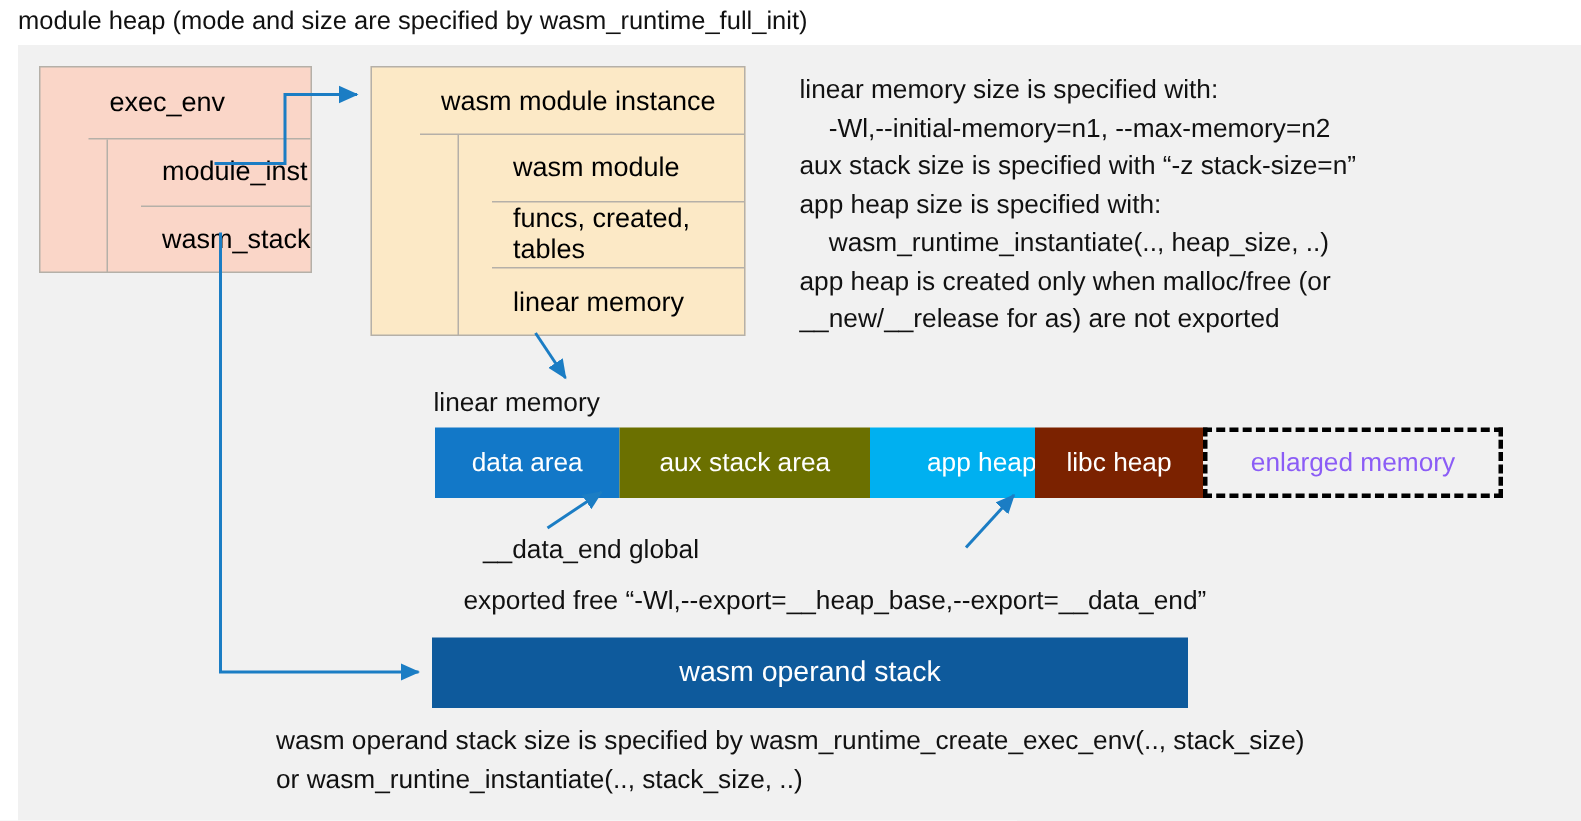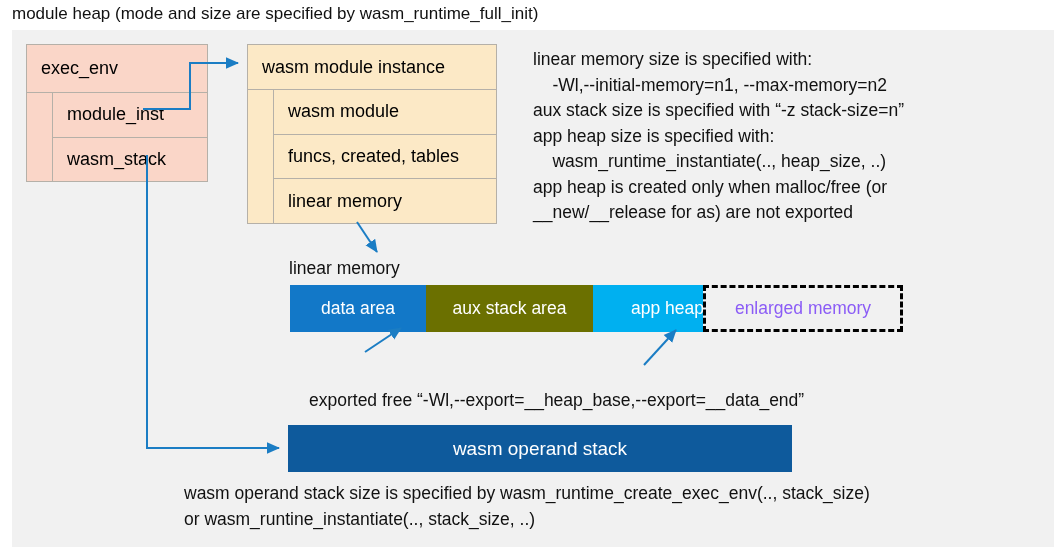--- a/index.html
+++ b/index.html
@@ -21,30 +21,30 @@
   }
 
   
   .canvas{
     position:absolute;left:12px;top:30px;
     width:1042px;height:517px;
     background:#f1f1f1;
   }
 
   
-  .box{position:absolute;box-sizing:border-box;}
+  .box{position:absolute;box-sizing:border-box;padding-left:32px;}
   .struct{border:1px solid #b5b0a8;}
   .struct .hdr{
     box-sizing:border-box;
     display:flex;align-items:center;
     padding-left:14px;
     font-size:18px;
     border-bottom:1px solid #b5b0a8;
   }
-  .struct .rowwrap{display:flex;}
+  .struct .rowwrap{display:flex;gap:22px;}
   .struct .gutter{box-sizing:border-box;border-right:1px solid #b5b0a8;}
   .struct .rows{flex:1;}
   .struct .row{
     box-sizing:border-box;
     display:flex;align-items:center;
     padding-left:14px;
     font-size:18px;
     border-bottom:1px solid #b5b0a8;
   }
   .struct .row:last-child{border-bottom:none;}
@@ -152,26 +152,28 @@
     <div class="notes">linear memory size is specified with:
     -Wl,--initial-memory=n1, --max-memory=n2
 aux stack size is specified with “-z stack-size=n”
 app heap size is specified with:
     wasm_runtime_instantiate(.., heap_size, ..)
 app heap is created only when malloc/free (or
 __new/__release for as) are not exported</div>
 
     <div class="lm-caption">linear memory</div>
     <div id="mem-bar">
-        <div class="seg" style="width: 136px; background: rgb(18, 120, 200);">data area</div>
+        <div class="seg" style="width: 123px; background: rgb(18, 120, 200);">data area</div>
         <div class="seg" style="width: 167px; background: rgb(107, 112, 0);">aux stack area</div>
         <div class="seg" style="width: 110px; background: rgb(0, 176, 240); padding-left: 39px;">app heap</div>
+        <div class="seg" style="width: 112px; background: rgb(123, 34, 0);">libc heap</div>
         <div class="seg enlarged" style="width: 200px;">enlarged memory</div>
       </div>
 
+    <div class="ann" id="ann-data-end">__data_end global</div>
     <div class="ann" id="ann-exported">exported free “-Wl,--export=__heap_base,--export=__data_end”</div>
 
     <div id="operand-stack">wasm operand stack</div>
 
     <div id="bottom-notes">wasm operand stack size is specified by wasm_runtime_create_exec_env(.., stack_size)
 or wasm_runtine_instantiate(.., stack_size, ..)</div>
 
     <svg id="wires" viewBox="0 0 1042 517">
       <defs>
         <marker id="arrowhead" markerWidth="7" markerHeight="7" refX="6" refY="3.2" orient="auto" markerUnits="strokeWidth">

